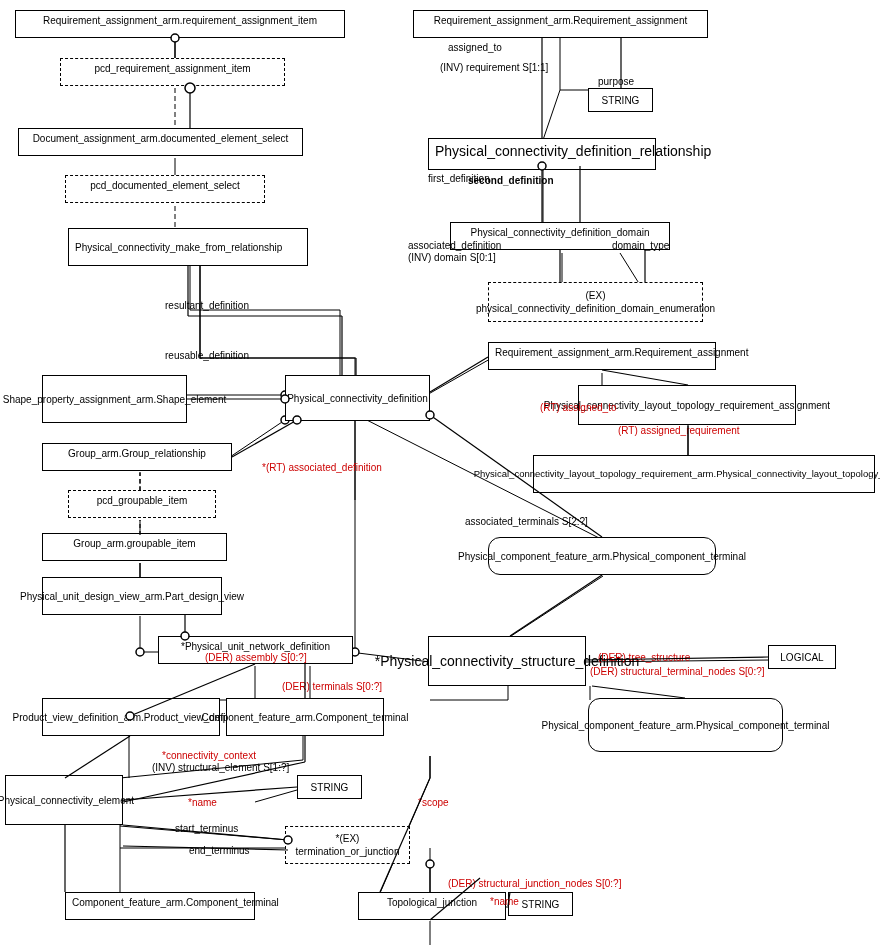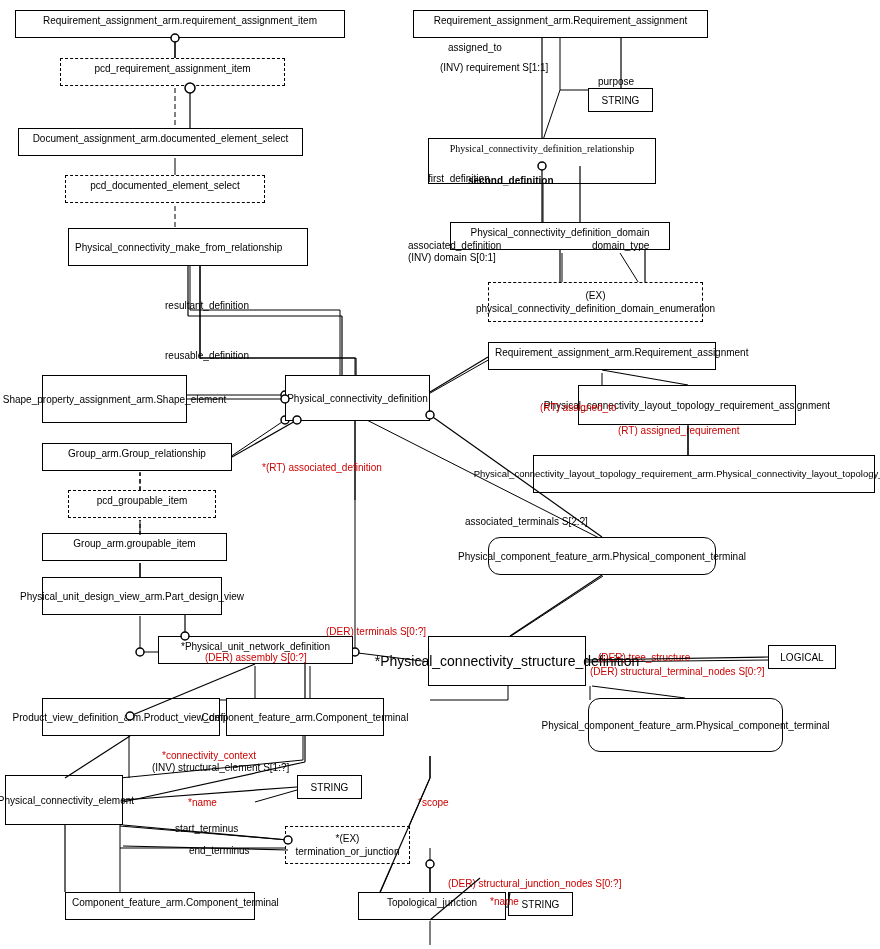--- a/index.html
+++ b/index.html
@@ -246,21 +246,21 @@
   </div>
 
   <div class="box" style="left:413px;top:10px;width:295px;height:28px;font-size:10px;">
     <span>Requirement_assignment_arm.Requirement_assignment</span>
   </div>
 
   <div class="box" style="left:588px;top:88px;width:65px;height:24px;font-size:10px;display:flex;align-items:center;justify-content:center;">
     <span>STRING</span>
   </div>
 
-  <div class="box" style="left:428px;top:138px;width:228px;height:46px;font-size:10px;font-family:Liberation Serif, serif;">
+  <div class="box" style="left:428px;top:138px;width:228px;height:32px;font-size:14px;">
     <span>Physical_connectivity_definition_relationship</span>
   </div>
 
   <div class="box" style="left:450px;top:222px;width:220px;height:28px;font-size:10px;">
     <span>Physical_connectivity_definition_domain</span>
   </div>
 
   <div class="box dashed" style="left:488px;top:282px;width:215px;height:40px;font-size:10px;display:flex;align-items:center;justify-content:center;">
     <span>(EX) physical_connectivity_definition_domain_enumeration</span>
   </div>
@@ -289,29 +289,29 @@
     <span>Physical_component_feature_arm.Physical_component_terminal</span>
   </div>
 
   <div class="label" style="left:448px;top:42px;">assigned_to</div>
   <div class="label" style="left:440px;top:54px;margin-top:8px;">(INV) requirement S[1:1]</div>
   <div class="label" style="left:598px;top:76px;">purpose</div>
   <div class="label" style="left:428px;top:160px;margin-top:13px;">first_definition</div>
   <div class="label" style="left:468px;top:175px;font-weight:bold;">second_definition</div>
   <div class="label" style="left:408px;top:240px;">associated_definition</div>
   <div class="label" style="left:408px;top:252px;">(INV) domain S[0:1]</div>
-  <div class="label" style="left:592px;top:240px;">domain_type</div>
+  <div class="label" style="left:612px;top:240px;">domain_type</div>
   <div class="label" style="left:165px;top:300px;">resultant_definition</div>
   <div class="label" style="left:165px;top:350px;">reusable_definition</div>
   <div class="label red" style="left:262px;top:462px;">*(RT) associated_definition</div>
   <div class="label red" style="left:540px;top:402px;">(RT) assigned_to</div>
   <div class="label red" style="left:618px;top:425px;">(RT) assigned_requirement</div>
   <div class="label" style="left:465px;top:516px;">associated_terminals S[2:?]</div>
   <div class="label red" style="left:205px;top:652px;">(DER) assembly S[0:?]</div>
-  <div class="label red" style="left:282px;top:626px;margin-left:44px;">(DER) terminals S[0:?]</div>
+  <div class="label red" style="left:282px;top:681px;">(DER) terminals S[0:?]</div>
   <div class="label red" style="left:598px;top:652px;">(DER) tree_structure</div>
   <div class="label red" style="left:590px;top:666px;">(DER) structural_terminal_nodes S[0:?]</div>
   <div class="label red" style="left:162px;top:750px;">*connectivity_context</div>
   <div class="label" style="left:152px;top:762px;">(INV) structural_element S[1:?]</div>
   <div class="label red" style="left:188px;top:797px;">*name</div>
   <div class="label" style="left:175px;top:823px;">start_terminus</div>
   <div class="label" style="left:189px;top:845px;">end_terminus</div>
   <div class="label red" style="left:418px;top:797px;">*scope</div>
   <div class="label red" style="left:448px;top:878px;">(DER) structural_junction_nodes S[0:?]</div>
   <div class="label red" style="left:490px;top:896px;">*name</div>

